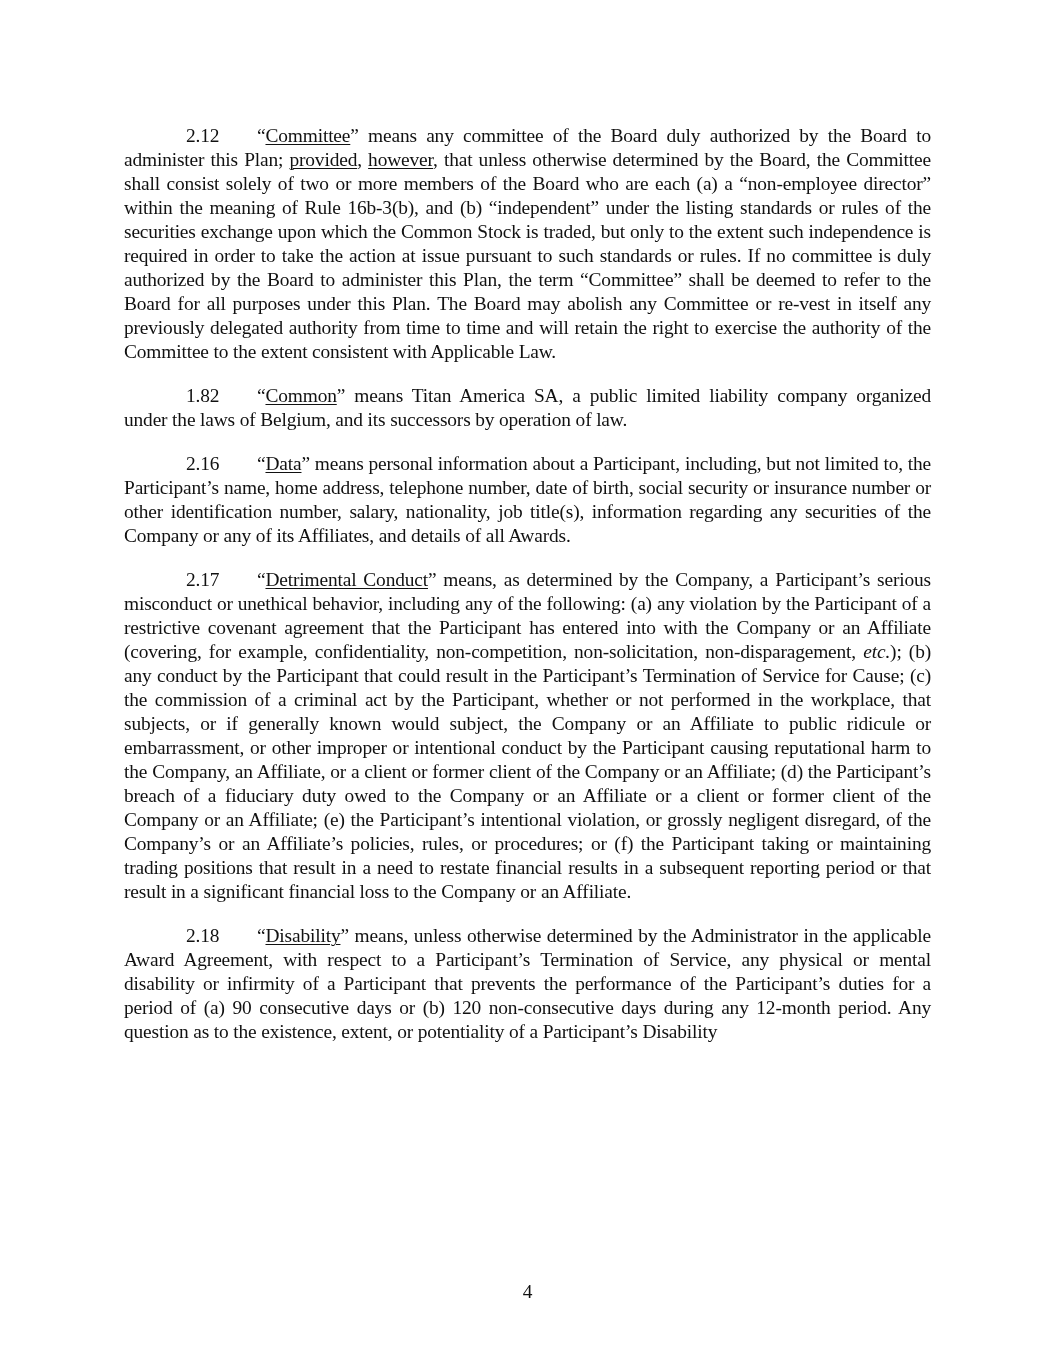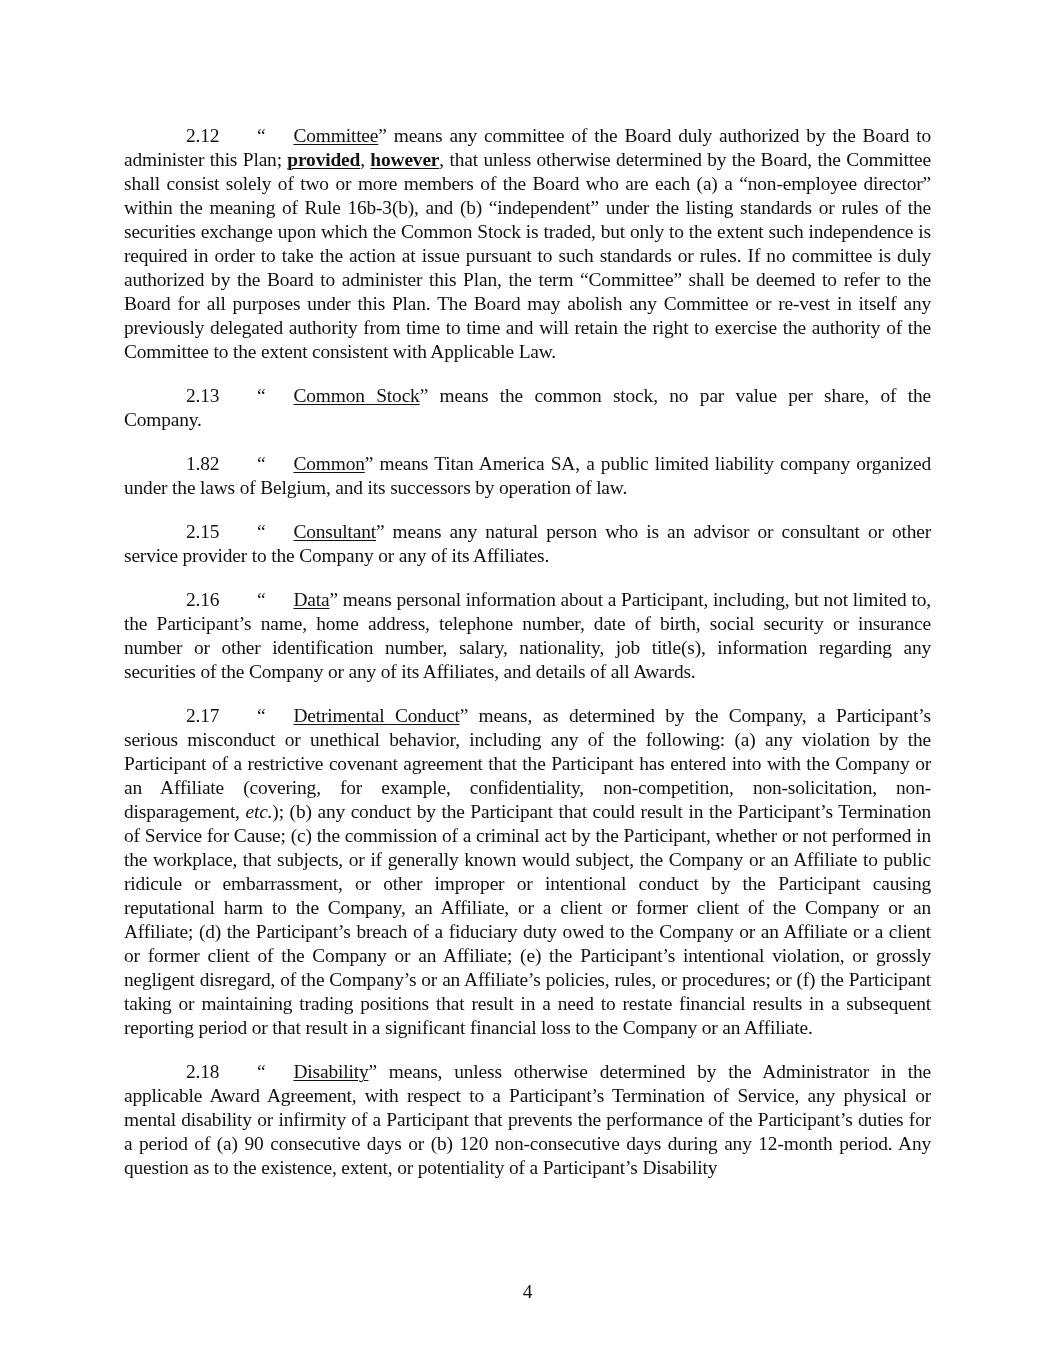--- a/index.html
+++ b/index.html
@@ -32,50 +32,46 @@
     .num {
       font-weight: normal;
       display: inline-block;
       width: 71px;
       text-indent: 0;
     }
     .term {
       text-decoration: underline;
       text-underline-offset: 2px;
       text-decoration-thickness: 1px;
-      margin-left: 28px;
     }
     .u {
       text-decoration: underline;
       text-underline-offset: 2px;
       text-decoration-thickness: 1px;
-      font-weight: bold;
     }
     .page-number {
       position: absolute;
       left: 0;
       width: 1055px;
       top: 1280px;
       text-align: center;
       font-size: 19.4px;
       line-height: 24px;
     }
   </style>
 </head>
 <body>
 
 <div class="page">
 
   <p class="para"><span class="num">2.12</span><span>“</span><span class="term">Committee</span><span>” means any committee of the Board duly authorized by the Board to administer this Plan; </span><span class="u">provided</span><span>, </span><span class="u">however</span><span>, that unless otherwise determined by the Board, the Committee shall consist solely of two or more members of the Board who are each (a) a “non-employee director” within the meaning of Rule 16b-3(b), and (b) “independent” under the listing standards or rules of the securities exchange upon which the Common Stock is traded, but only to the extent such independence is required in order to take the action at issue pursuant to such standards or rules. If no committee is duly authorized by the Board to administer this Plan, the term “Committee” shall be deemed to refer to the Board for all purposes under this Plan. The Board may abolish any Committee or re-vest in itself any previously delegated authority from time to time and will retain the right to exercise the authority of the Committee to the extent consistent with Applicable Law.</span></p>
 
-  <p class="para"><span class="num">2.13</span><span>“</span><span class="term">Common Stock</span><span>” means the common stock, no par value per share, of the Company.</span></p>
 
   <p class="para"><span class="num">1.82</span><span>“</span><span class="term">Common</span><span>” means Titan America SA, a public limited liability company organized under the laws of Belgium, and its successors by operation of law.</span></p>
 
-  <p class="para"><span class="num">2.15</span><span>“</span><span class="term">Consultant</span><span>” means any natural person who is an advisor or consultant or other service provider to the Company or any of its Affiliates.</span></p>
 
   <p class="para"><span class="num">2.16</span><span>“</span><span class="term">Data</span><span>” means personal information about a Participant, including, but not limited to, the Participant’s name, home address, telephone number, date of birth, social security or insurance number or other identification number, salary, nationality, job title(s), information regarding any securities of the Company or any of its Affiliates, and details of all Awards.</span></p>
 
   <p class="para"><span class="num">2.17</span><span>“</span><span class="term">Detrimental Conduct</span><span>” means, as determined by the Company, a Participant’s serious misconduct or unethical behavior, including any of the following: (a) any violation by the Participant of a restrictive covenant agreement that the Participant has entered into with the Company or an Affiliate (covering, for example, confidentiality, non-competition, non-solicitation, non-disparagement, </span><em>etc.</em><span>); (b) any conduct by the Participant that could result in the Participant’s Termination of Service for Cause; (c) the commission of a criminal act by the Participant, whether or not performed in the workplace, that subjects, or if generally known would subject, the Company or an Affiliate to public ridicule or embarrassment, or other improper or intentional conduct by the Participant causing reputational harm to the Company, an Affiliate, or a client or former client of the Company or an Affiliate; (d) the Participant’s breach of a fiduciary duty owed to the Company or an Affiliate or a client or former client of the Company or an Affiliate; (e) the Participant’s intentional violation, or grossly negligent disregard, of the Company’s or an Affiliate’s policies, rules, or procedures; or (f) the Participant taking or maintaining trading positions that result in a need to restate financial results in a subsequent reporting period or that result in a significant financial loss to the Company or an Affiliate.</span></p>
 
   <p class="para"><span class="num">2.18</span><span>“</span><span class="term">Disability</span><span>” means, unless otherwise determined by the Administrator in the applicable Award Agreement, with respect to a Participant’s Termination of Service, any physical or mental disability or infirmity of a Participant that prevents the performance of the Participant’s duties for a period of (a) 90 consecutive days or (b) 120 non-consecutive days during any 12-month period. Any question as to the existence, extent, or potentiality of a Participant’s Disability</span></p>
 
 </div>
 
 <div class="page-number">4</div>

